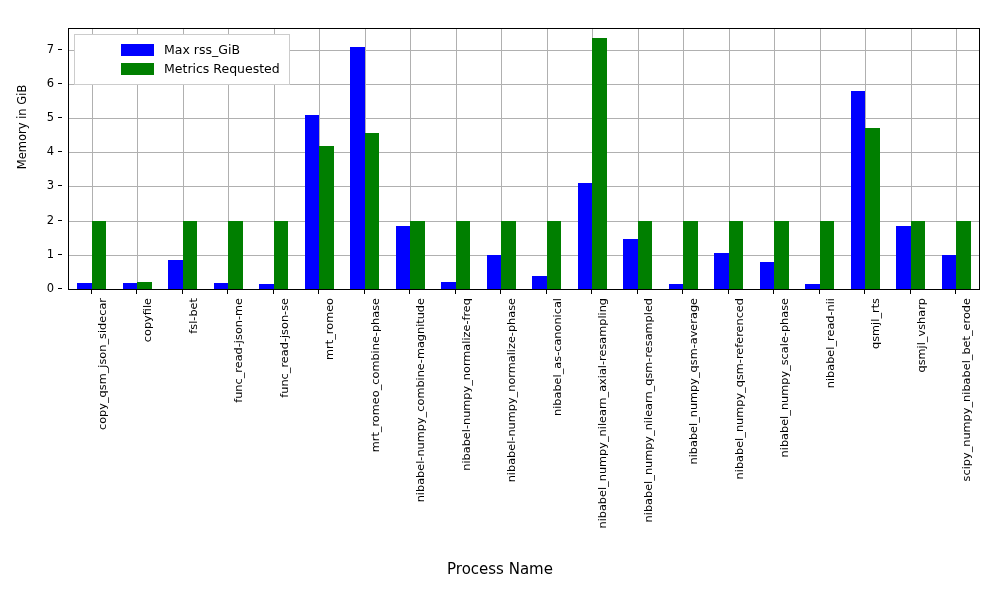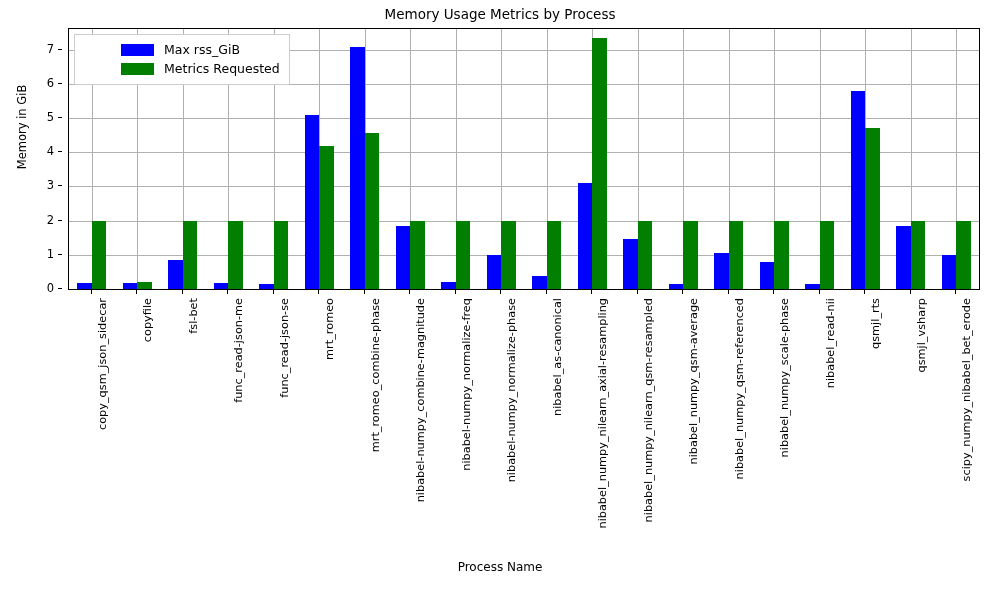--- a/index.html
+++ b/index.html
@@ -52,42 +52,41 @@
     position:absolute;top:0;width:1px;height:4px;background:#000;
   }
   .xlabel{
     position:absolute;top:8px;
     font-size:11.3px;color:#000;white-space:nowrap;
     transform-origin:left top;
     transform:rotate(-90deg) translateX(-100%);
   }
   #x-axis-title{
     position:absolute;left:0;top:560px;width:1000px;
-    text-align:center;font-size:12px;color:#000;
+    text-align:center;font-size:15px;color:#000;
   }
 
   
   #legend{
     position:absolute;left:74px;top:34px;
     background:#ffffff;border:1px solid #cccccc;
     padding:5px 9px 6px 8px;
     box-sizing:border-box;
   }
   .legend-row{display:flex;align-items:center;height:19px;padding-left:38px;}
   .legend-swatch{width:33px;height:12px;margin-right:10px;flex:none;}
   .legend-swatch.blue{background:#0000ff;}
   .legend-swatch.green{background:#007f00;}
   .legend-text{font-size:12.5px;color:#000;white-space:nowrap;}
 </style>
 </head>
 <body>
 
 <div id="figure">
 
-  <div id="chart-title">Memory Usage Metrics by Process</div>
 
   <div id="y-axis-labels">
       <div class="ytick" style="top: 260px;">0</div>
       <div class="ytickmark" style="top: 260px;"></div>
       <div class="ytick" style="top: 225.789px;">1</div>
       <div class="ytickmark" style="top: 225.789px;"></div>
       <div class="ytick" style="top: 191.579px;">2</div>
       <div class="ytickmark" style="top: 191.579px;"></div>
       <div class="ytick" style="top: 157.368px;">3</div>
       <div class="ytickmark" style="top: 157.368px;"></div>

